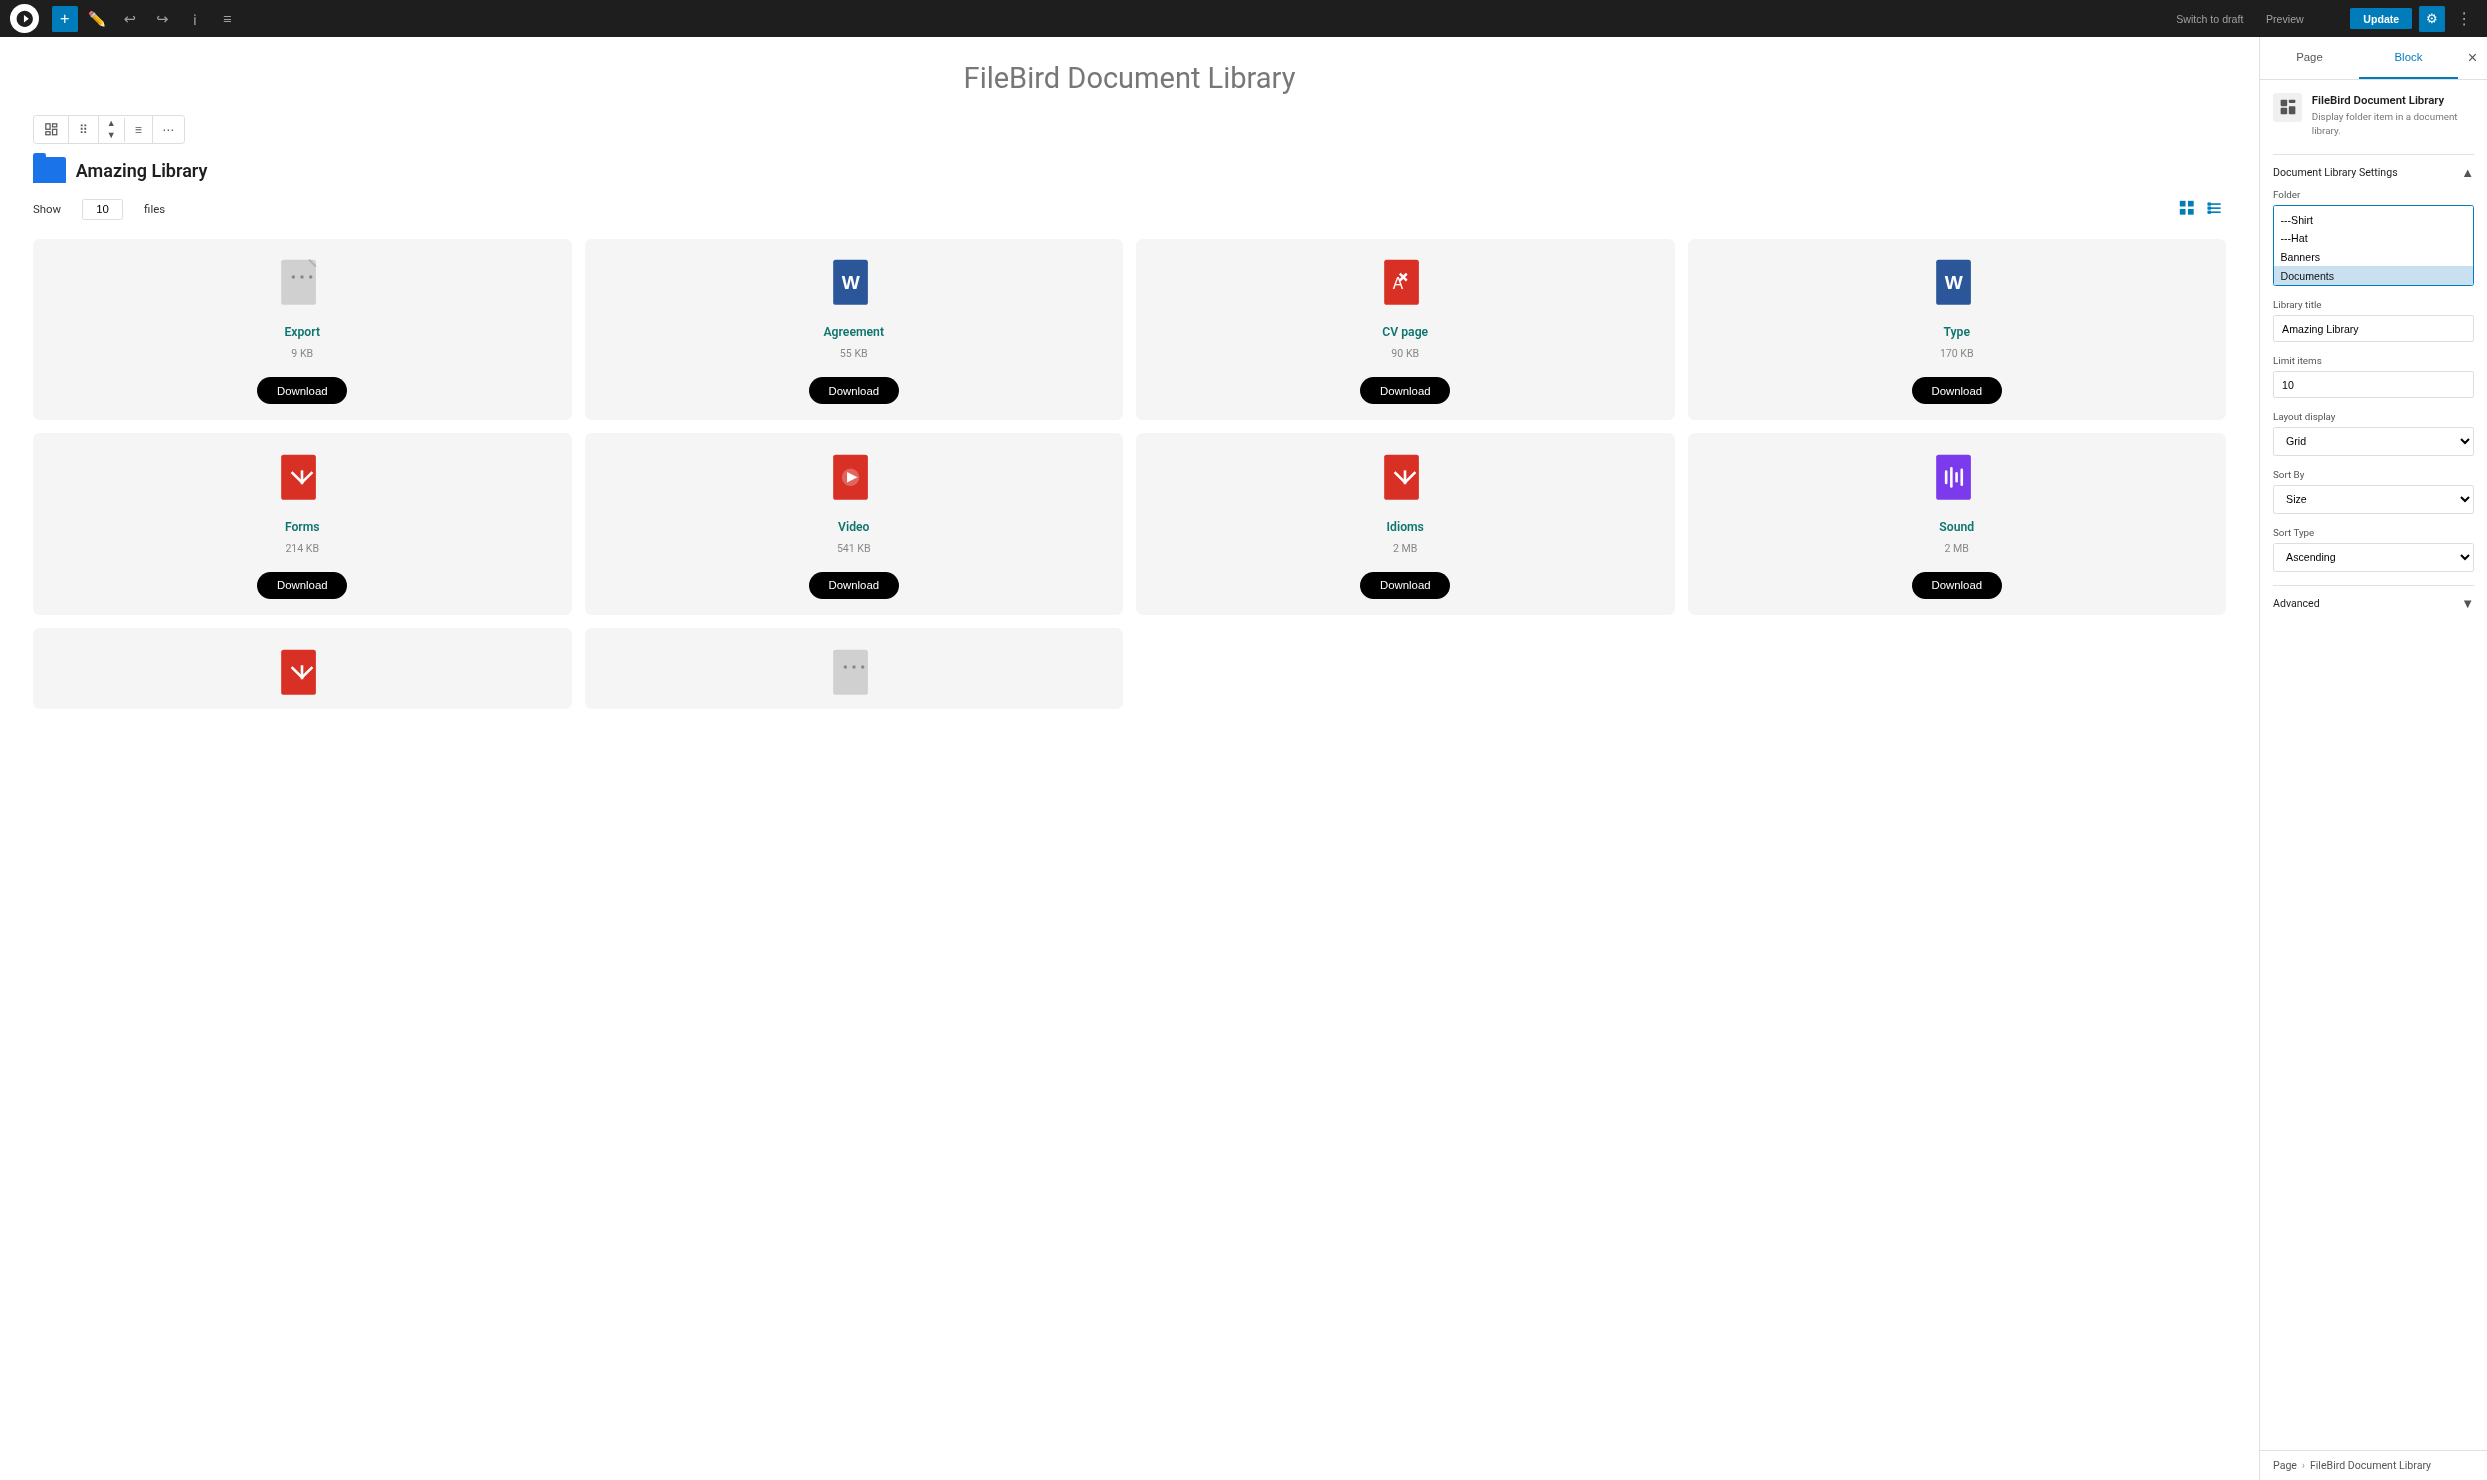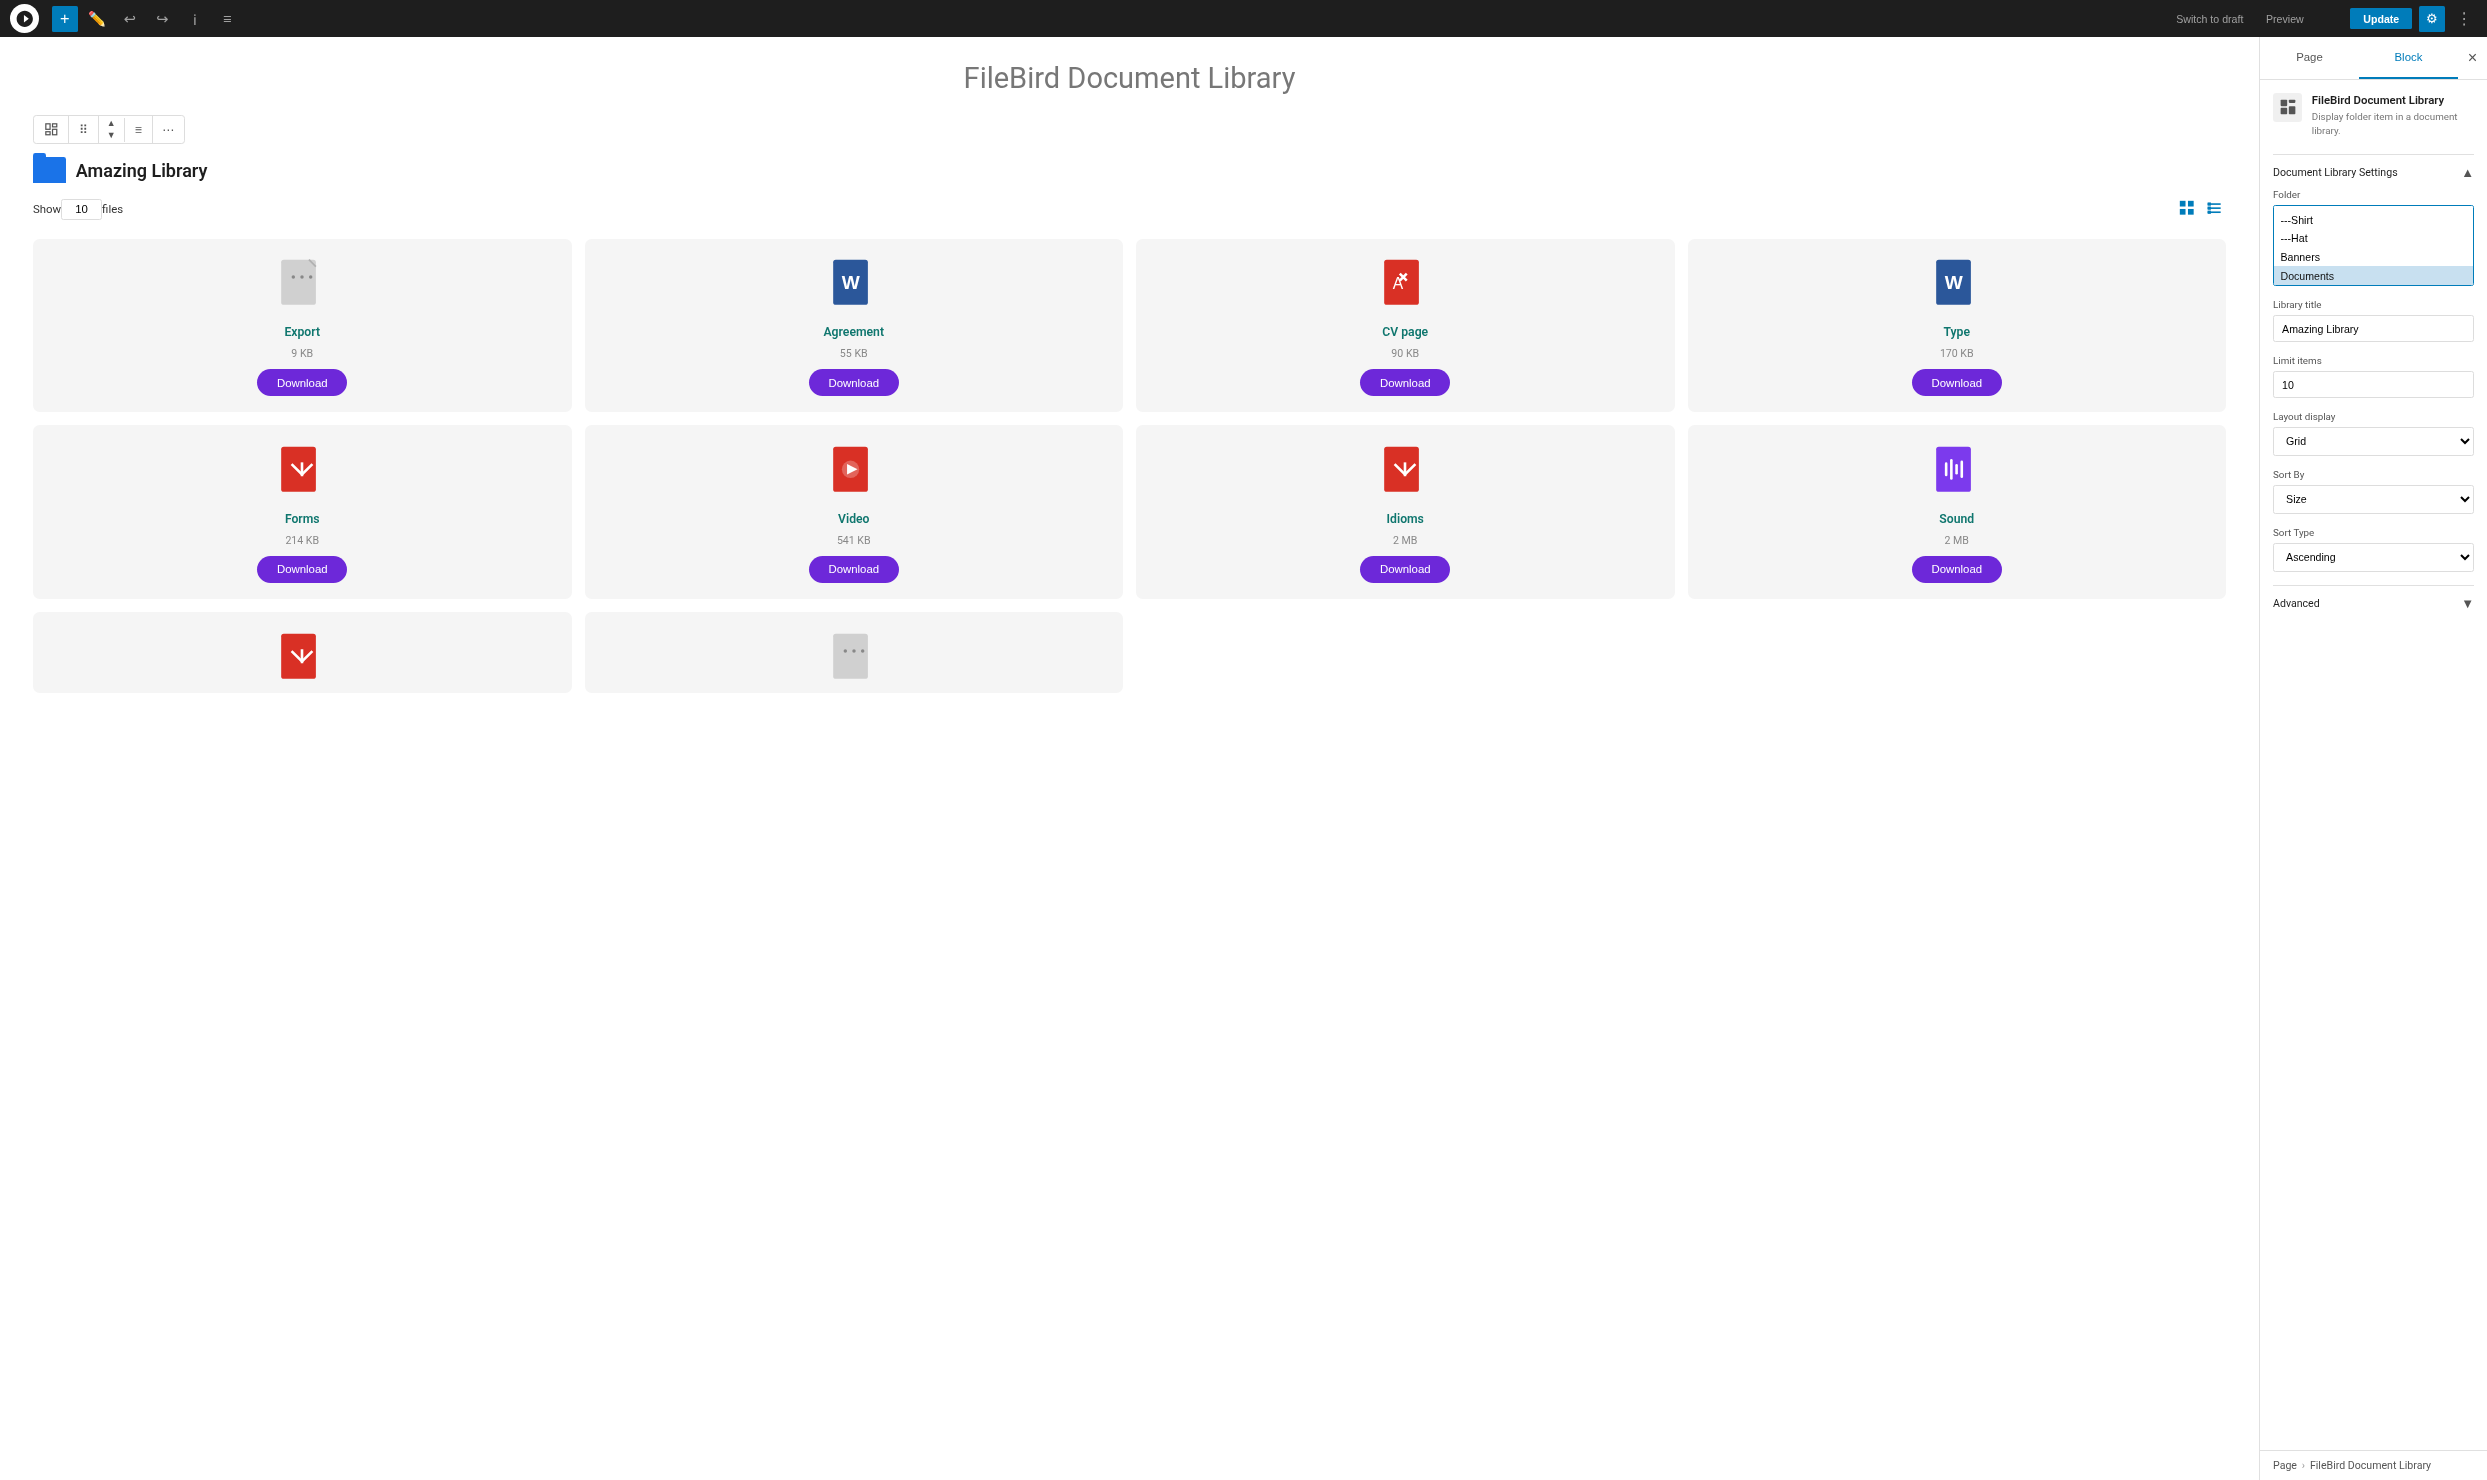--- a/index.html
+++ b/index.html
@@ -71,21 +71,21 @@
     }
     .library-name {
       font-size: 18px; font-weight: 600; color: #1e1e1e;
     }
 
     
     .controls-row {
       display: flex; align-items: center; justify-content: space-between; margin-bottom: 16.3px;
     }
     .show-files {
-      display: flex; align-items: center; gap: 0; font-size: 11.4px; color: #333;
+      display: flex; align-items: center; gap: 21px; font-size: 11.4px; color: #333;
     }
     .show-input {
       border: 0.8px solid #ddd; border-radius: 2.4px; padding: 3.3px 6.5px; width: 41px; text-align: center; font-size: 11.4px;
     }
     .view-toggle { display: flex; gap: 4.9px; }
     .view-btn {
       background: transparent; border: none; cursor: pointer; color: #007cba; font-size: 14.6px; padding: 3.3px;
     }
 
     
@@ -93,21 +93,21 @@
       display: grid; grid-template-columns: repeat(4, 1fr); gap: 13px; margin-bottom: 13px;
     }
     .file-card {
       background: #f5f5f5; border-radius: 6.5px; padding: 19.5px 13px 16.3px; display: flex; flex-direction: column; align-items: center; gap: 8.1px;
     }
     .file-icon { width: 52px; height: 59px; position: relative; display: flex; align-items: center; justify-content: center; }
     .file-icon svg { width: 52px; height: 59px; }
     .file-name { font-size: 12.2px; font-weight: 600; color: #0f766e; text-align: center; }
     .file-size { font-size: 10.6px; color: #888; }
     .download-btn {
-      background: #6d28d9; border: none; border-radius: 16.3px; color: #fff; padding: 7.3px 19.5px; cursor: pointer; font-size: 11.4px; font-weight: 500; margin-top: 1px;
+      background: #000000; border: none; border-radius: 16.3px; color: #fff; padding: 7.3px 19.5px; cursor: pointer; font-size: 11.4px; font-weight: 500; margin-top: 9px;
     }
 
     
     .sidebar {
       width: 228px; border-left: 0.8px solid #e0e0e0; background: #fff; display: flex; flex-direction: column; flex-shrink: 0; overflow-y: auto;
     }
     .sidebar-tabs {
       display: flex; border-bottom: 0.8px solid #e0e0e0; flex-shrink: 0;
     }
     .sidebar-tab {

